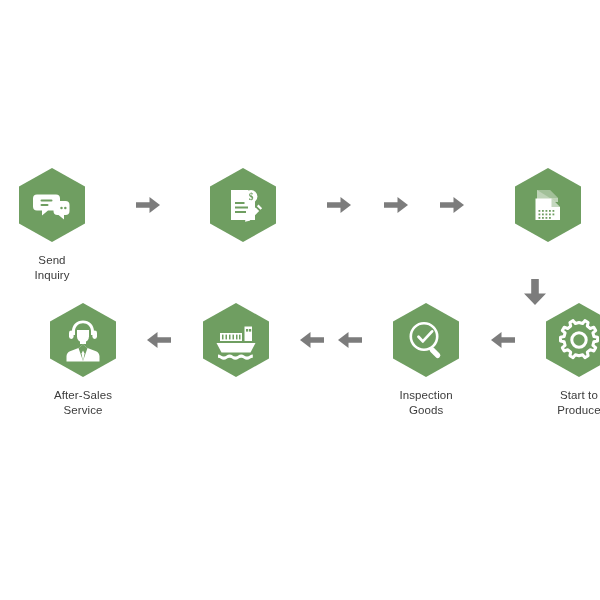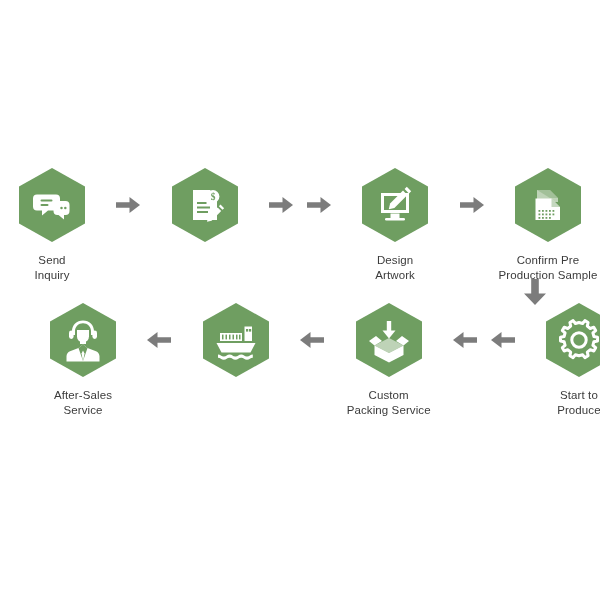--- a/index.html
+++ b/index.html
@@ -94,37 +94,20 @@
         </svg>
     </div>
 
 
     <div class="arrow">
       <svg width="24" height="16" viewBox="0 0 24 16">
           <path class="arrow-body" d="M0 5.3h13.5V0L24 8l-10.5 8v-5.3H0z"></path>
         </svg>
     </div>
 
-    <div class="node">
-      <div class="hex-wrap">
-        <svg class="hex" viewBox="0 0 66 74">
-          <polygon class="hex-body" points="33,0 66,18.5 66,55.5 33,74 0,55.5 0,18.5"></polygon>
-          <g class="glyph">
-            <path d="M19 25h28v20H19z"></path>
-            <rect x="22" y="28" width="22" height="14" fill="#6f9e61"></rect>
-            <rect x="28.5" y="45.5" width="9" height="4.6"></rect>
-            <rect x="23" y="50" width="20" height="2.6" rx="1.3"></rect>
-            <path d="M41 22.5l4.4 4.4-13 13-5.6 1.3 1.3-5.6z"></path>
-            <path d="M42.6 21l2.2-2.2 4.4 4.4-2.2 2.2z"></path>
-          </g>
-        </svg>
-      </div>
-      <div class="node-label">Design
-Artwork</div>
-    </div>
 
     <div class="arrow">
       <svg width="24" height="16" viewBox="0 0 24 16">
           <path class="arrow-body" d="M0 5.3h13.5V0L24 8l-10.5 8v-5.3H0z"></path>
         </svg>
     </div>
 
     <div class="node">
       <div class="hex-wrap">
         <svg class="hex" viewBox="0 0 66 74">
@@ -146,22 +129,20 @@
                 <rect x="34" y="45.5" width="1.8" height="1.8"></rect>
               <rect x="37.5" y="45.5" width="1.8" height="1.8"></rect>
               <rect x="23.5" y="49" width="1.8" height="1.8"></rect>
                 <rect x="27" y="49" width="1.8" height="1.8"></rect>
               <rect x="30.5" y="49" width="1.8" height="1.8"></rect>
                 <rect x="34" y="49" width="1.8" height="1.8"></rect>
             </g>
           </g>
         </svg>
       </div>
-      <div class="node-label">Confirm Pre
-Production Sample</div>
     </div>
 
   </div>
 
   <div id="down-connector">
     <svg width="22" height="26" viewBox="0 0 22 26">
         <path class="arrow-body" d="M7.2 0h7.6v14.5H22L11 26 0 14.5h7.2z"></path>
       </svg>
   </div>
 
@@ -216,43 +197,41 @@
         </svg>
       </div>
     </div>
 
     <div class="arrow">
       <svg width="24" height="16" viewBox="0 0 24 16">
           <path class="arrow-body" d="M24 5.3H10.5V0L0 8l10.5 8v-5.3H24z"></path>
         </svg>
     </div>
 
-    <div class="node">
-      <div class="hex-wrap">
-        <svg class="hex" viewBox="0 0 66 74">
-          <polygon class="hex-body" points="33,0 66,18.5 66,55.5 33,74 0,55.5 0,18.5"></polygon>
-          <g class="glyph">
-            <path d="M30.8 18h4.4v9.5h4.3L33 35.5l-6.5-8h4.3z"></path>
-            <path d="M20 33l6 5-7.5 4.5L13 38z"></path>
-            <path d="M46 33l-6 5 7.5 4.5L53 38z"></path>
-            <path d="M18.5 42.5L33 50l14.5-7.5V52L33 59.5 18.5 52z"></path>
-            <path d="M33 50l14.5-7.5L33 35 18.5 42.5z" opacity=".55"></path>
-          </g>
-        </svg>
-      </div>
-      <div class="node-label">Custom
-Packing Service</div>
-    </div>
-
-    <div class="arrow">
-      <svg width="24" height="16" viewBox="0 0 24 16">
-          <path class="arrow-body" d="M24 5.3H10.5V0L0 8l10.5 8v-5.3H24z"></path>
-        </svg>
-    </div>
-
+
+    <div class="arrow">
+      <svg width="24" height="16" viewBox="0 0 24 16">
+          <path class="arrow-body" d="M24 5.3H10.5V0L0 8l10.5 8v-5.3H24z"></path>
+        </svg>
+    </div>
+
+    <div class="node">
+      <div class="hex-wrap">
+        <svg class="hex" viewBox="0 0 66 74">
+          <polygon class="hex-body" points="33,0 66,18.5 66,55.5 33,74 0,55.5 0,18.5"></polygon>
+          <g>
+            <circle cx="31" cy="33.5" r="13.2" fill="none" stroke="#ffffff" stroke-width="2.6"></circle>
+            <path d="M25.5 33.8l4.3 4.6 9.3-10" fill="none" stroke="#ffffff" stroke-width="2.8" stroke-linecap="round" stroke-linejoin="round"></path>
+            <rect x="39.3" y="43.2" width="5.3" height="13" rx="2.6" transform="rotate(-45 41.9 49.7)" fill="#ffffff"></rect>
+          </g>
+        </svg>
+      </div>
+      <div class="node-label">Inspection
+Goods</div>
+    </div>
 
     <div class="arrow">
       <svg width="24" height="16" viewBox="0 0 24 16">
           <path class="arrow-body" d="M24 5.3H10.5V0L0 8l10.5 8v-5.3H24z"></path>
         </svg>
     </div>
 
     <div class="node">
       <div class="hex-wrap">
         <svg class="hex" viewBox="0 0 66 74">

